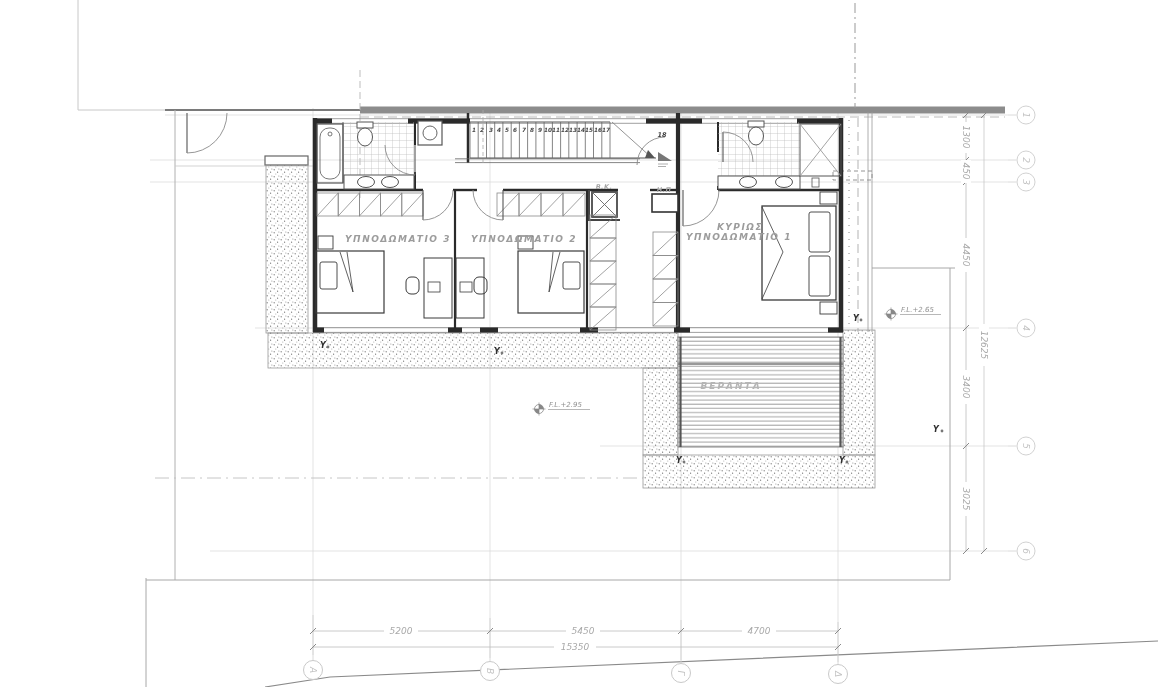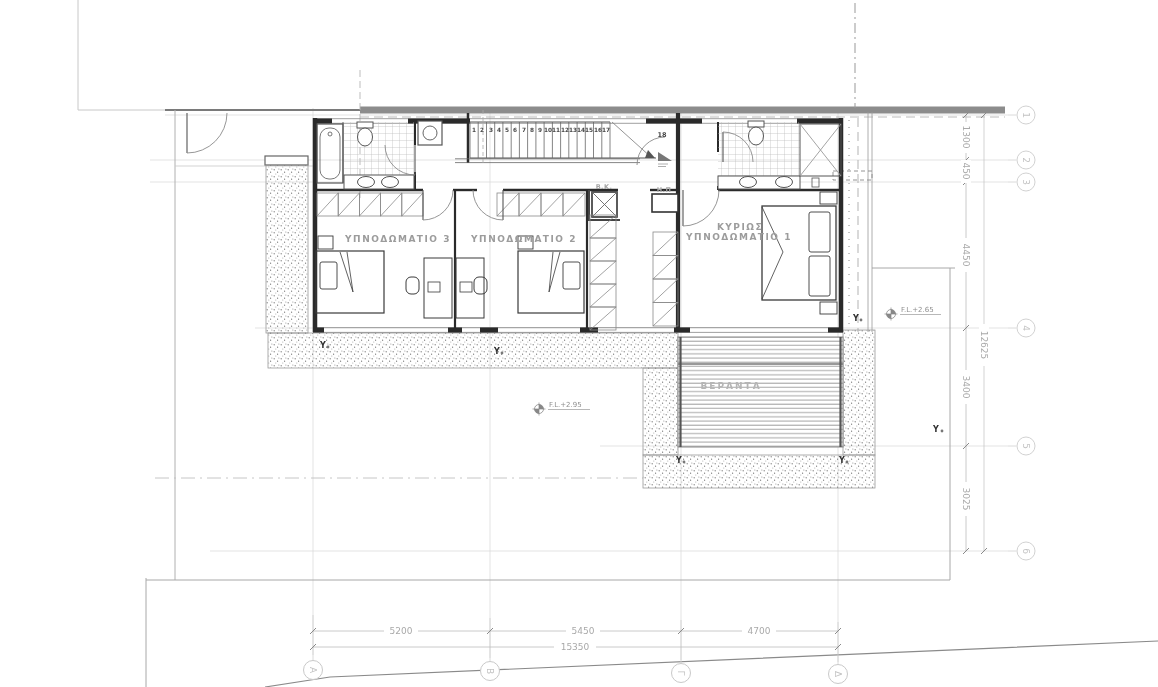--- a/index.html
+++ b/index.html
@@ -1,16 +1,16 @@
 <!DOCTYPE html>
 <html><head>
 <meta charset="utf-8">
 <style>
   html,body{margin:0;padding:0;background:#ffffff;}
-  .canvas{position:relative;width:1158px;height:687px;background:#fff;overflow:hidden;}
+  .canvas{position:relative;width:1158px;height:687px;background:#fff;overflow:hidden;font-style:italic;}
   svg{display:block;}
   text{font-family:"DejaVu Sans","Liberation Sans",sans-serif;}
   .room-label{font-size:9px;font-weight:bold;fill:#9c9c9c;letter-spacing:1.5px;text-anchor:middle;}
   .veranda-label{font-size:9px;font-weight:bold;fill:#b5b5b5;letter-spacing:2px;text-anchor:middle;}
   .small-label{font-size:6.5px;font-weight:bold;fill:#a5a5a5;text-anchor:middle;letter-spacing:.4px;}
   .dim-text{font-size:9px;fill:#a9a9a9;text-anchor:middle;}
   .bubble-text{font-size:9px;fill:#c3c3c3;text-anchor:middle;}
   .stair-num{font-size:5.8px;font-weight:bold;fill:#4a4a4a;text-anchor:middle;}
   .landing-num{font-size:6.5px;font-weight:bold;fill:#444;text-anchor:middle;}
   .fl-text{font-size:7px;fill:#8f8f8f;}

